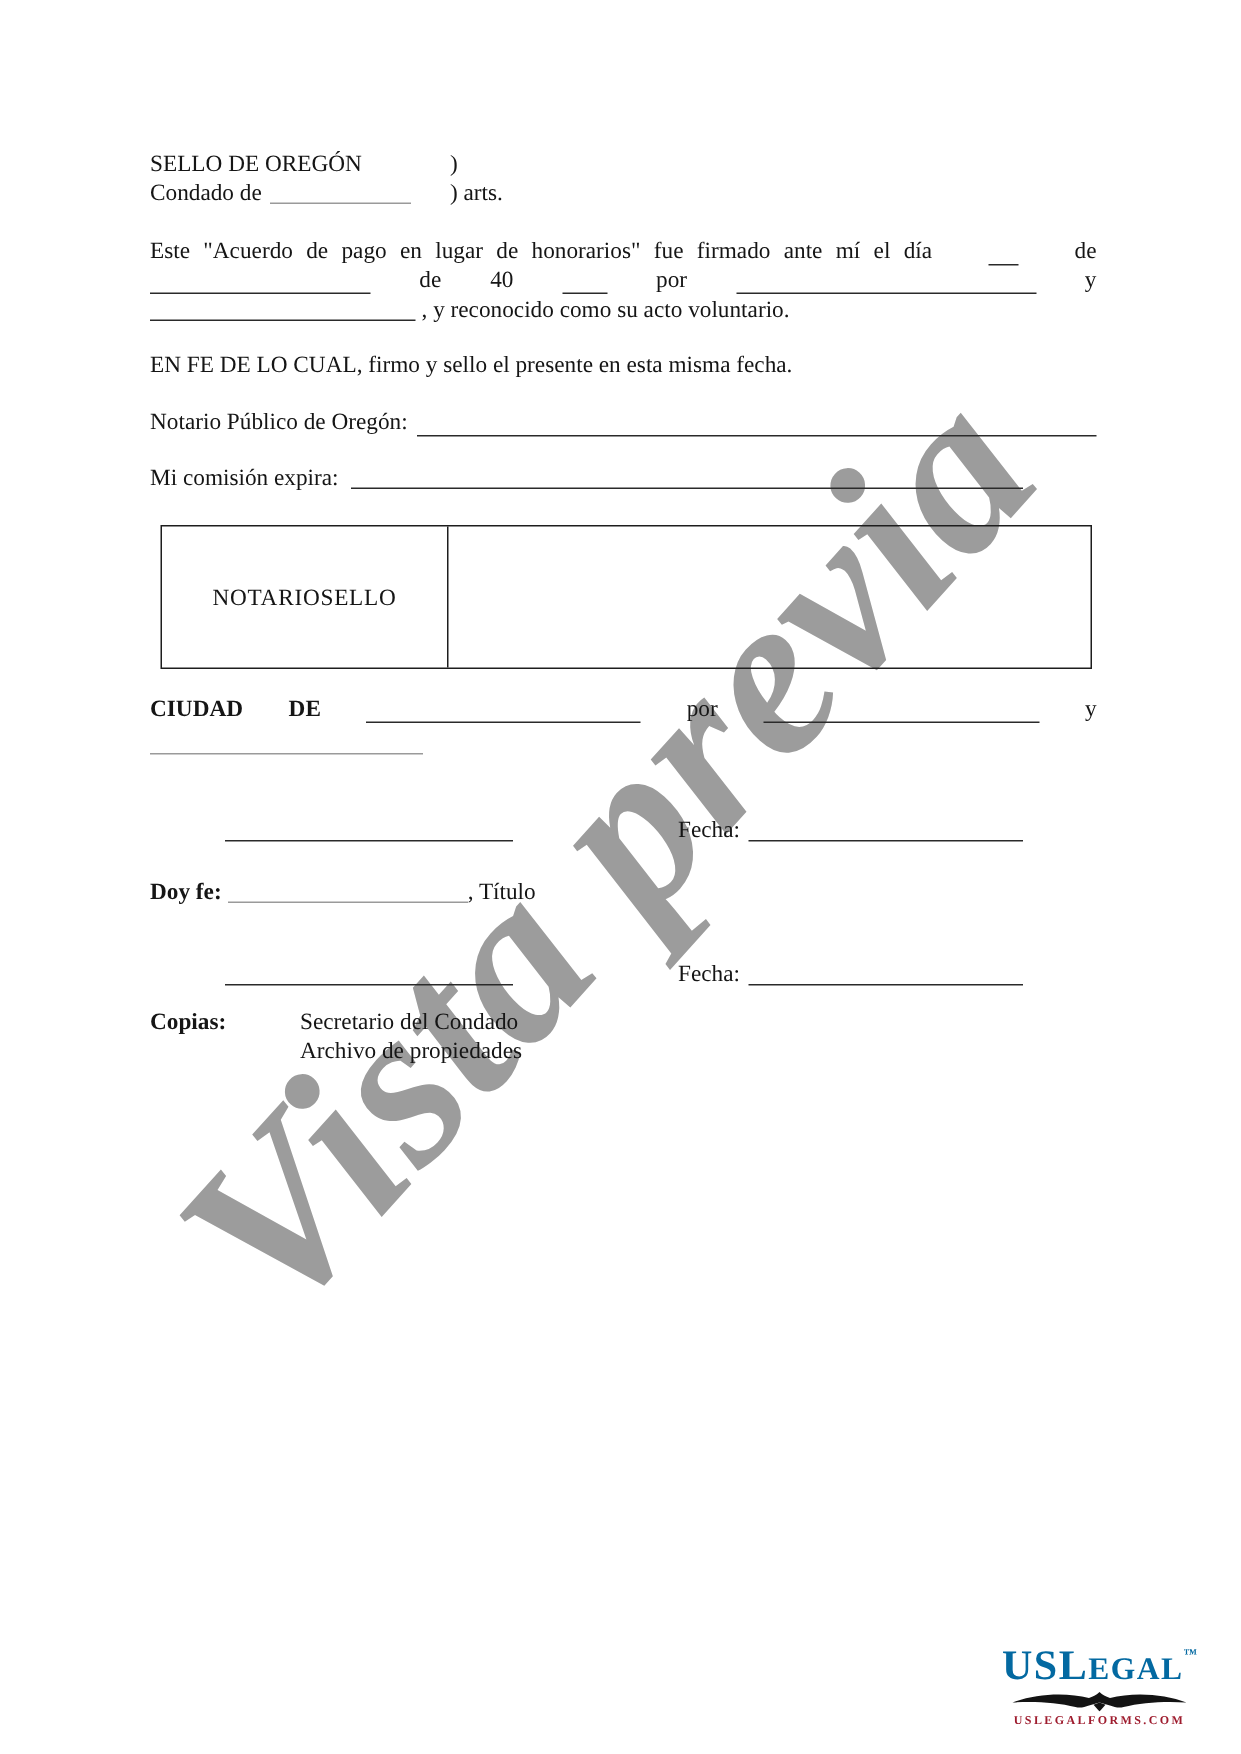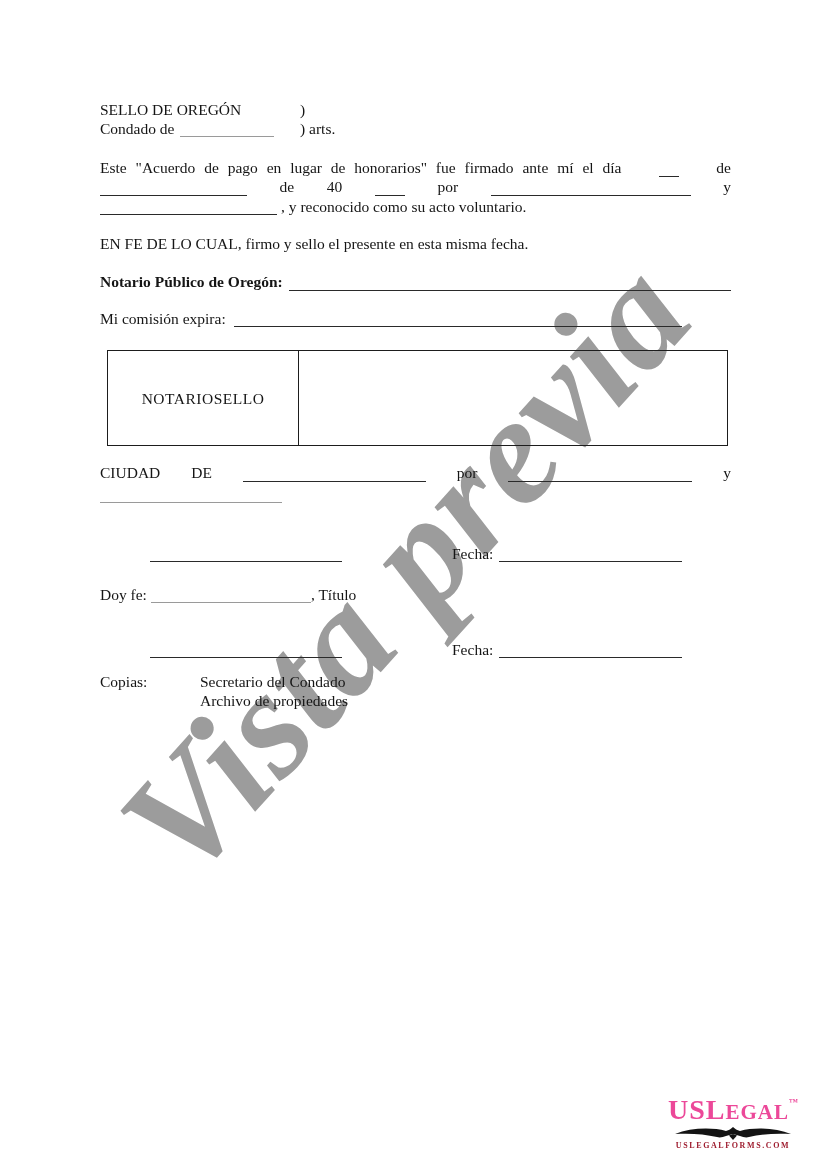--- a/index.html
+++ b/index.html
@@ -10,42 +10,42 @@
   
   .watermark{
     position:absolute;left:-45px;top:480px;width:900px;text-align:center;
     font-family:"Liberation Serif", serif;font-style:italic;font-weight:bold;
     font-size:154px;color:#9c9c9c;white-space:nowrap;
     transform:rotate(-48deg);z-index:0;letter-spacing:1px;
   }
   
   .row{position:absolute;left:100px;width:631px;line-height:19px;white-space:nowrap;z-index:1;}
   .flexrow{display:flex;justify-content:space-between;}
-  .b{font-weight:normal;}
+  .b{font-weight:bold;}
   .abs{position:absolute;}
   
   .blank{display:inline-block;border-bottom:1px solid #2a2a2a;height:15px;vertical-align:-3px;}
   .blank.lt{border-bottom-color:#9a9a9a;}
   
   .fb{border-bottom:1px solid #2a2a2a;align-self:stretch;}
   .wsp{word-spacing:5px;}
   
   .sealbox{
     position:absolute;left:107px;top:350px;width:619px;height:94px;
     border:1.5px solid #1d1d1d;display:flex;z-index:1;background:transparent;
   }
   .sealbox .cell1{
     width:190px;border-right:1.2px solid #1d1d1d;
     display:flex;flex-direction:row;align-items:center;justify-content:center;
     line-height:19px;letter-spacing:0.5px;
   }
   .sealbox .cell2{flex:1;}
   
   .logo{position:absolute;left:660px;top:1089px;width:146px;text-align:center;z-index:1;}
-  .logo .word{font-weight:bold;color:#ec4899;line-height:26px;letter-spacing:1px;}
+  .logo .word{font-weight:bold;color:#0369a1;line-height:26px;letter-spacing:1px;}
   .logo .lg{font-size:28px;}
   .logo .sm{font-size:21px;}
   .logo .tm{font-size:9px;vertical-align:14px;letter-spacing:0;}
   .logo .eagle{display:block;margin:0 auto;}
   .logo .site{font-size:8px;font-weight:bold;letter-spacing:1.6px;color:#9e1c2e;line-height:10px;margin-top:1px;}
 </style>
 </head>
 <body>
 
 <div class="watermark">Vista previa</div>
@@ -74,21 +74,21 @@
   <span>y</span>
 </div>
 <div class="row" style="top:197px;">
   <span class="blank" style="width:177px;"></span><span style="margin-left:4px;">, y reconocido como su acto voluntario.</span>
 </div>
 
 <div class="row" style="top:234px;">
   <span>EN FE DE LO CUAL, firmo y sello el presente en esta misma fecha.</span>
 </div>
 
-<div class="row flexrow" style="top:272px;font-weight:bold;">
+<div class="row flexrow" style="top:272px;">
   <span>Notario Público de Oregón:</span>
   <span class="fb" style="flex:1;margin-left:6px;"></span>
 </div>
 
 <div class="row" style="top:309px;">
   <span>Mi comisión expira:</span><span class="blank" style="width:448px;margin-left:8px;"></span>
 </div>
 
 <div class="sealbox">
   <div class="cell1">

